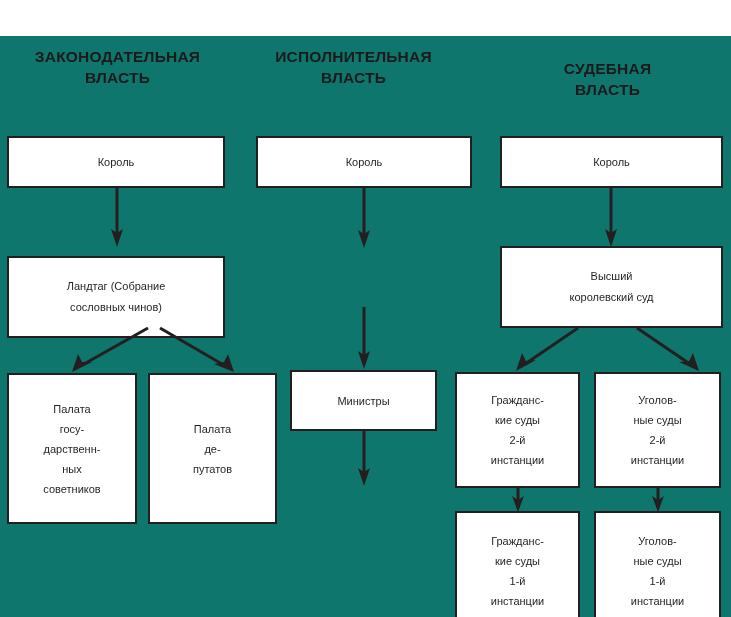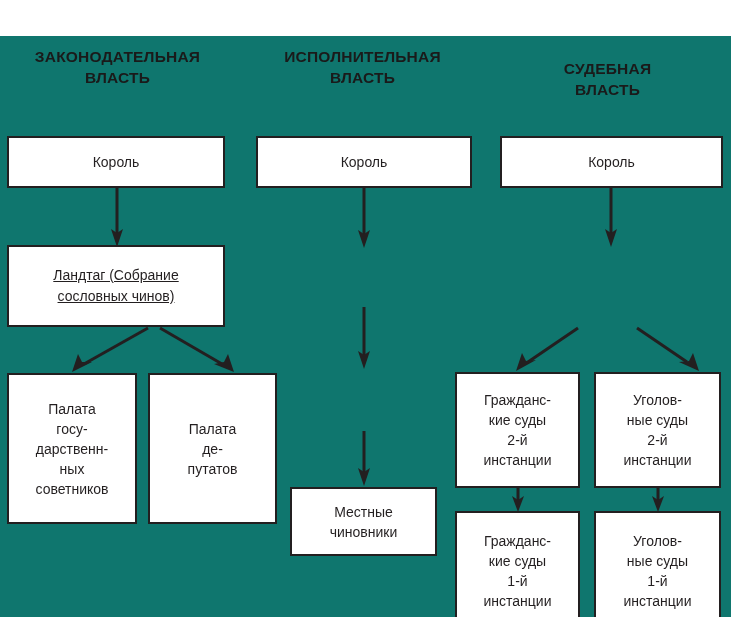--- a/index.html
+++ b/index.html
@@ -29,21 +29,21 @@
   }
   .node {
     position: absolute;
     box-sizing: border-box;
     border: 2.5px solid #231f20;
     background: #ffffff;
     display: flex;
     align-items: center;
     justify-content: center;
     text-align: center;
-    font-size: 14px;
+    font-size: 11px;
     line-height: 20px;
     color: #231f20;
     white-space: pre-line;
     padding: 2px 4px;
   }
   .node.tight {
     line-height: 21px;
   }
   .edge {
     position: absolute;
@@ -64,36 +64,36 @@
   }
 </style>
 </head>
 <body>
 
 <div id="page">
 
   <div class="col-header" style="left:0px; top:10px; width:235px;">ЗАКОНОДАТЕЛЬНАЯ
 ВЛАСТЬ</div>
 
-  <div class="col-header" style="left:245px; top:10px; width:235px;">ИСПОЛНИТЕЛЬНАЯ
+  <div class="col-header" style="left:236px; top:10px; width:235px;">ИСПОЛНИТЕЛЬНАЯ
 ВЛАСТЬ</div>
 
   <div class="col-header" style="left:490px; top:22px; width:235px;">СУДЕБНАЯ
 ВЛАСТЬ</div>
 
   <div class="node" style="left:7px; top:100px; width:218px; height:52px;">Король</div>
 
   <div class="edge" style="left:110px; top:152px; width:14px; height:60px;">
     <svg width="14" height="60" viewBox="0 0 14 60">
       <line x1="7" y1="0" x2="7" y2="45" stroke-width="3"></line>
       <polygon points="7,59 1,41 7,45 13,41"></polygon>
     </svg>
   </div>
 
-  <div class="node tight" style="left:7px; top:209px; width:218px; height:82px;text-decoration:underline;">Ландтаг (Собрание
+  <div class="node tight" style="left:7px; top:220px; width:218px; height:82px;">Ландтаг (Собрание
 сословных чинов)</div>
 
   <div class="edge" style="left:60px; top:290px; width:180px; height:50px;">
     <svg width="180" height="50" viewBox="0 0 180 50">
       <line x1="88" y1="2" x2="24" y2="38" stroke-width="3"></line>
       <polygon points="12,46 18,28 22,36 32,36"></polygon>
       <line x1="100" y1="2" x2="162" y2="38" stroke-width="3"></line>
       <polygon points="174,46 154,38 164,36 168,28"></polygon>
     </svg>
   </div>
@@ -118,40 +118,41 @@
   </div>
 
 
   <div class="edge" style="left:357px; top:271px; width:14px; height:64px;">
     <svg width="14" height="64" viewBox="0 0 14 64">
       <line x1="7" y1="0" x2="7" y2="48" stroke-width="3"></line>
       <polygon points="7,62 1,44 7,48 13,44"></polygon>
     </svg>
   </div>
 
+  <div class="node" style="left:290px; top:334px; width:147px; height:61px;">Министры</div>
 
   <div class="edge" style="left:357px; top:395px; width:14px; height:57px;">
     <svg width="14" height="57" viewBox="0 0 14 57">
       <line x1="7" y1="0" x2="7" y2="41" stroke-width="3"></line>
       <polygon points="7,55 1,37 7,41 13,37"></polygon>
     </svg>
   </div>
 
-  <div class="node" style="left:290px; top:451px; width:147px; height:69px;">Местные
-чиновники</div>
 
   <div class="node" style="left:500px; top:100px; width:223px; height:52px;">Король</div>
 
   <div class="edge" style="left:604px; top:152px; width:14px; height:60px;">
     <svg width="14" height="60" viewBox="0 0 14 60">
       <line x1="7" y1="0" x2="7" y2="45" stroke-width="3"></line>
       <polygon points="7,59 1,41 7,45 13,41"></polygon>
     </svg>
   </div>
 
+  <div class="node tight" style="left:500px; top:210px; width:223px; height:82px;">Высший
+королевский суд</div>
 
   <div class="edge" style="left:500px; top:290px; width:215px; height:50px;">
     <svg width="215" height="50" viewBox="0 0 215 50">
       <line x1="78" y1="2" x2="28" y2="36" stroke-width="3"></line>
       <polygon points="16,45 22,27 26,35 36,34"></polygon>
       <line x1="137" y1="2" x2="187" y2="36" stroke-width="3"></line>
       <polygon points="199,45 179,36 189,35 193,27"></polygon>
     </svg>
   </div>
 

